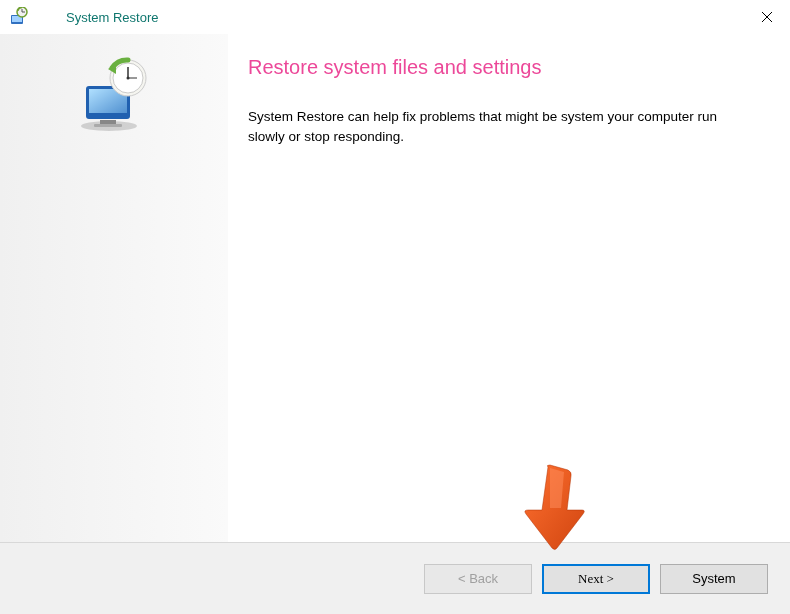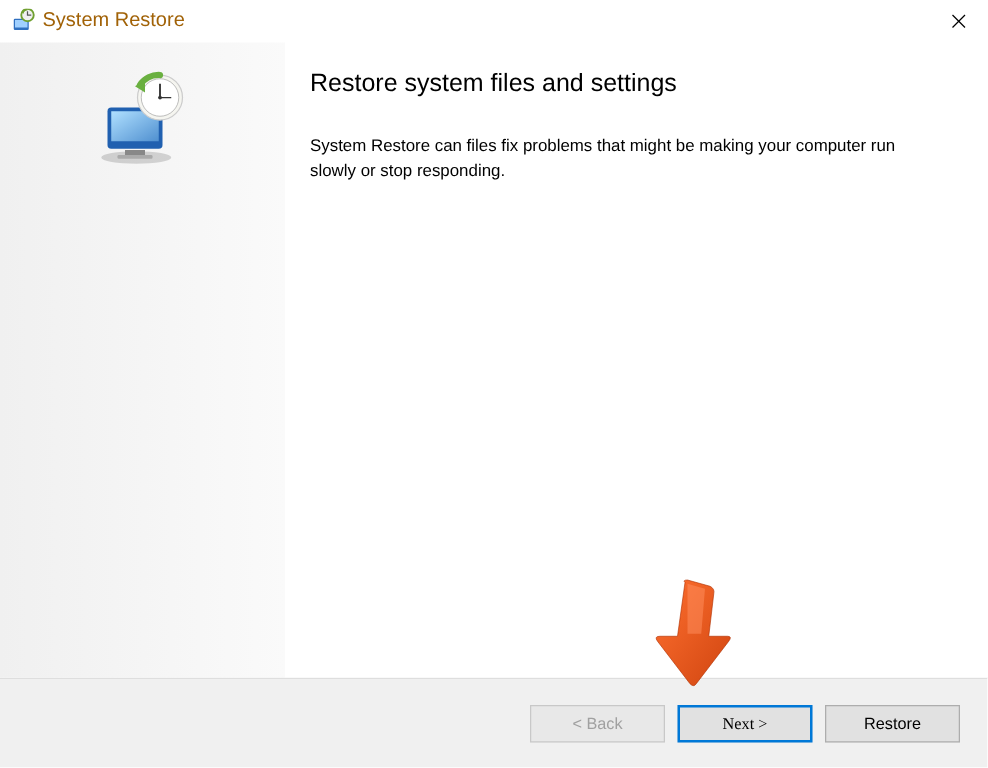--- a/index.html
+++ b/index.html
@@ -25,22 +25,23 @@
     }
     .title-bar-icon {
       width: 20px;
       height: 20px;
       margin-right: 6px;
       display: flex;
       align-items: center;
       justify-content: center;
     }
     .title-text {
-      font-size: 16px;
-      color: #a16207;
+      font-size: 13px;
+      color: #0f766e;
+      margin-left: 32px;
     }
     .close-btn {
       position: absolute;
       right: 0;
       top: 0;
       width: 46px;
       height: 34px;
       display: flex;
       align-items: center;
       justify-content: center;
@@ -71,21 +72,21 @@
       position: relative;
     }
     .main-content {
       flex: 1;
       padding: 22px 40px 22px 20px;
       background: #ffffff;
     }
     .heading {
       font-size: 20px;
       font-weight: 400;
-      color: #000000;
+      color: #ec4899;
       margin-bottom: 28px;
     }
     .body-text {
       font-size: 13.5px;
       color: #000000;
       line-height: 1.45;
       margin-bottom: 18px;
       max-width: 470px;
     }
     .button-bar {
@@ -226,28 +227,28 @@
               <stop offset="0%" stop-color="#b0e0ff"></stop>
               <stop offset="100%" stop-color="#5090d0"></stop>
             </linearGradient>
           </defs>
         </svg>
       </div>
     </div>
 
     <div class="main-content">
       <h1 class="heading">Restore system files and settings</h1>
-      <p class="body-text">System Restore can files fix problems that might be making your computer run slowly or stop responding.</p>
+      <p class="body-text">System Restore can help fix problems that might be system your computer run slowly or stop responding.</p>
     </div>
   </div>
 
   <div class="button-bar">
     <button class="btn" disabled="">&lt; Back</button>
     <button class="btn primary">Next &gt;</button>
-    <button class="btn">Restore</button>
+    <button class="btn">System</button>
   </div>
 
   <div class="arrow-annotation">
     <svg width="70" height="90" viewBox="0 0 70 90">
       <defs>
         <linearGradient id="arrowGrad" x1="0" y1="0" x2="1" y2="1">
           <stop offset="0%" stop-color="#ff7030"></stop>
           <stop offset="100%" stop-color="#d04510"></stop>
         </linearGradient>
       </defs>

